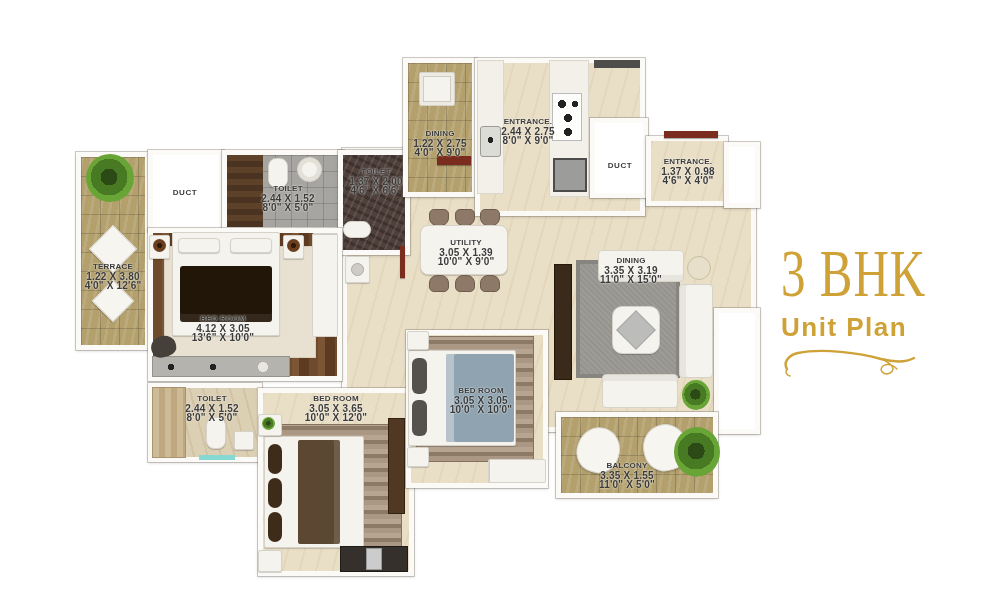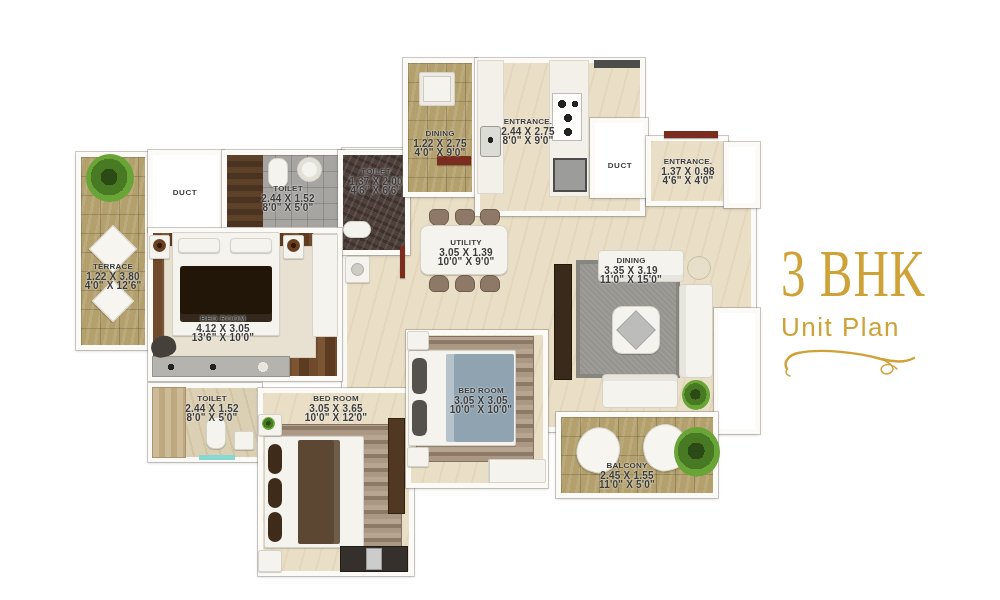--- a/index.html
+++ b/index.html
@@ -49,21 +49,21 @@
   .room-label{position:absolute;transform:translate(-50%,-50%);text-align:center;z-index:30;
       font-size:8px;line-height:9.5px;color:#3b3b3b;letter-spacing:.2px;white-space:nowrap;
       text-shadow:0 0 2px rgba(255,255,255,.65),0 0 2px rgba(255,255,255,.5);}
   .room-label .rl-name{font-weight:700;}
   .room-label .rl-dim{font-weight:600;font-size:10px;}
   .duct-label{font-weight:700;letter-spacing:.6px;}
   
   #title{position:absolute;left:781px;top:240px;width:210px;}
   .t-main{font-family:"Liberation Serif",serif;font-weight:400;font-size:49px;color:#CFA238;
           transform:scaleY(1.36);transform-origin:left top;letter-spacing:1px;height:70px;line-height:50px;}
-  .t-sub{font-size:26px;font-weight:400;color:#CFA238;letter-spacing:1.5px;margin-top:2px;}
+  .t-sub{font-size:26px;font-weight:700;color:#CFA238;letter-spacing:1.5px;margin-top:2px;}
   .z2{z-index:10}
 </style>
 </head>
 <body>
 
 <div id="stage">
 
   <div class="room beige" style="left:342px;top:148px;width:414px;height:284px"></div>
   <div class="room tan" style="left:76px;top:152px;width:74px;height:198px"></div>
   <div class="room whitefloor" style="left:148px;top:150px;width:76px;height:82px"></div>
@@ -229,21 +229,21 @@
     <div class="rl-dim">3.05 X 3.65</div>
     <div class="rl-dim">10'0" X 12'0"</div>
   </div>
   <div class="room-label" style="left:212px;top:408px">
     <div class="rl-name">TOILET</div>
     <div class="rl-dim">2.44 X 1.52</div>
     <div class="rl-dim">8'0" X 5'0"</div>
   </div>
   <div class="room-label" style="left:627px;top:475px">
     <div class="rl-name">BALCONY</div>
-    <div class="rl-dim">2.45 X 1.55</div>
+    <div class="rl-dim">3.35 X 1.55</div>
     <div class="rl-dim">11'0" X 5'0"</div>
   </div>
 
   <div id="title">
     <div class="t-main">3 BHK</div>
     <div class="t-sub">Unit Plan</div>
     <svg width="140" height="30" viewBox="0 0 140 30" style="margin-top:4px">
       <path d="M6,22 C2,16 7,8 17,6 C41,1 79,6 100,12 C112,15 124,16 133,11" fill="none" stroke="#CFA238" stroke-width="2.4" stroke-linecap="round"></path>
       <path d="M100,12 c10,4 16,10 9,14 c-6,3 -12,-3 -7,-7 c4,-3 11,-1 14,3" fill="none" stroke="#CFA238" stroke-width="1.5" stroke-linecap="round"></path>
       <path d="M6,22 c-2,3 -1,6 3,7" fill="none" stroke="#CFA238" stroke-width="1.5" stroke-linecap="round"></path>

